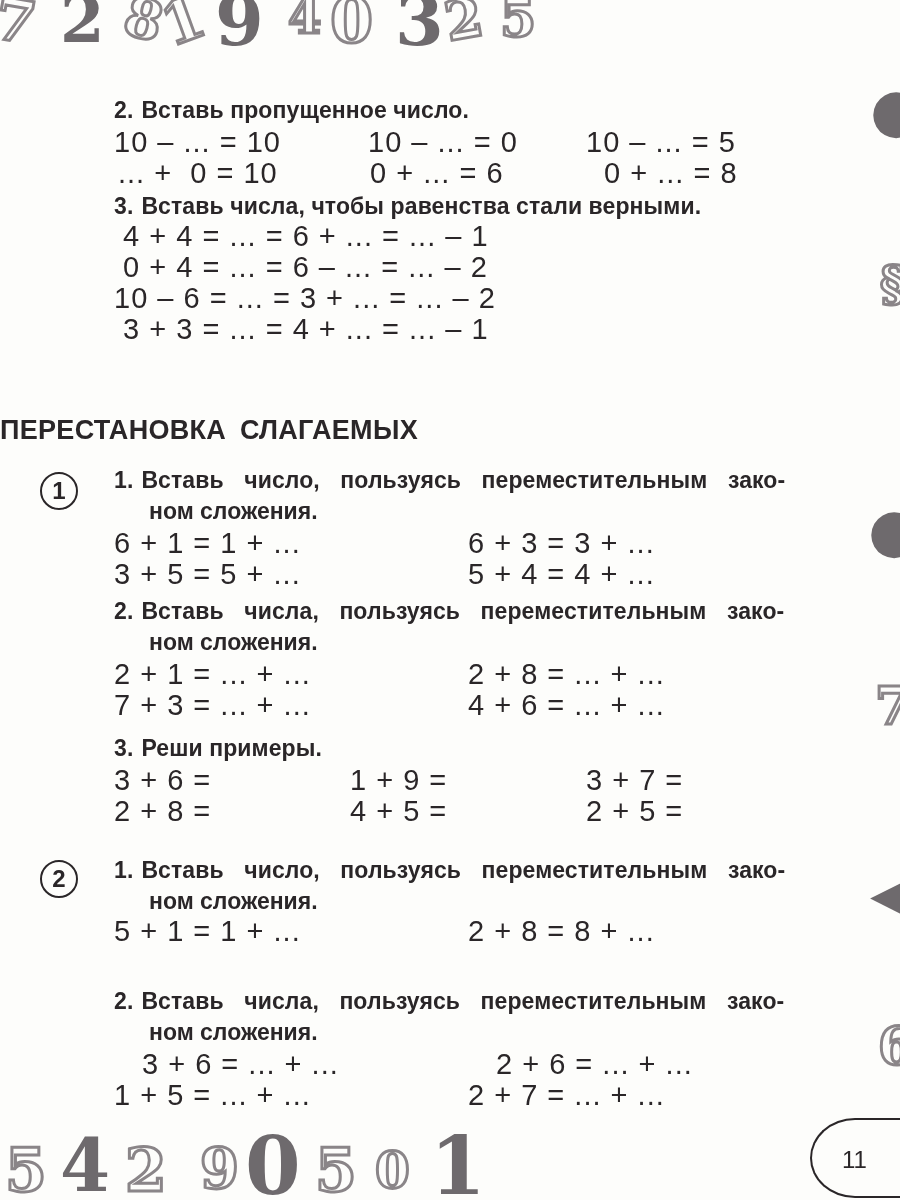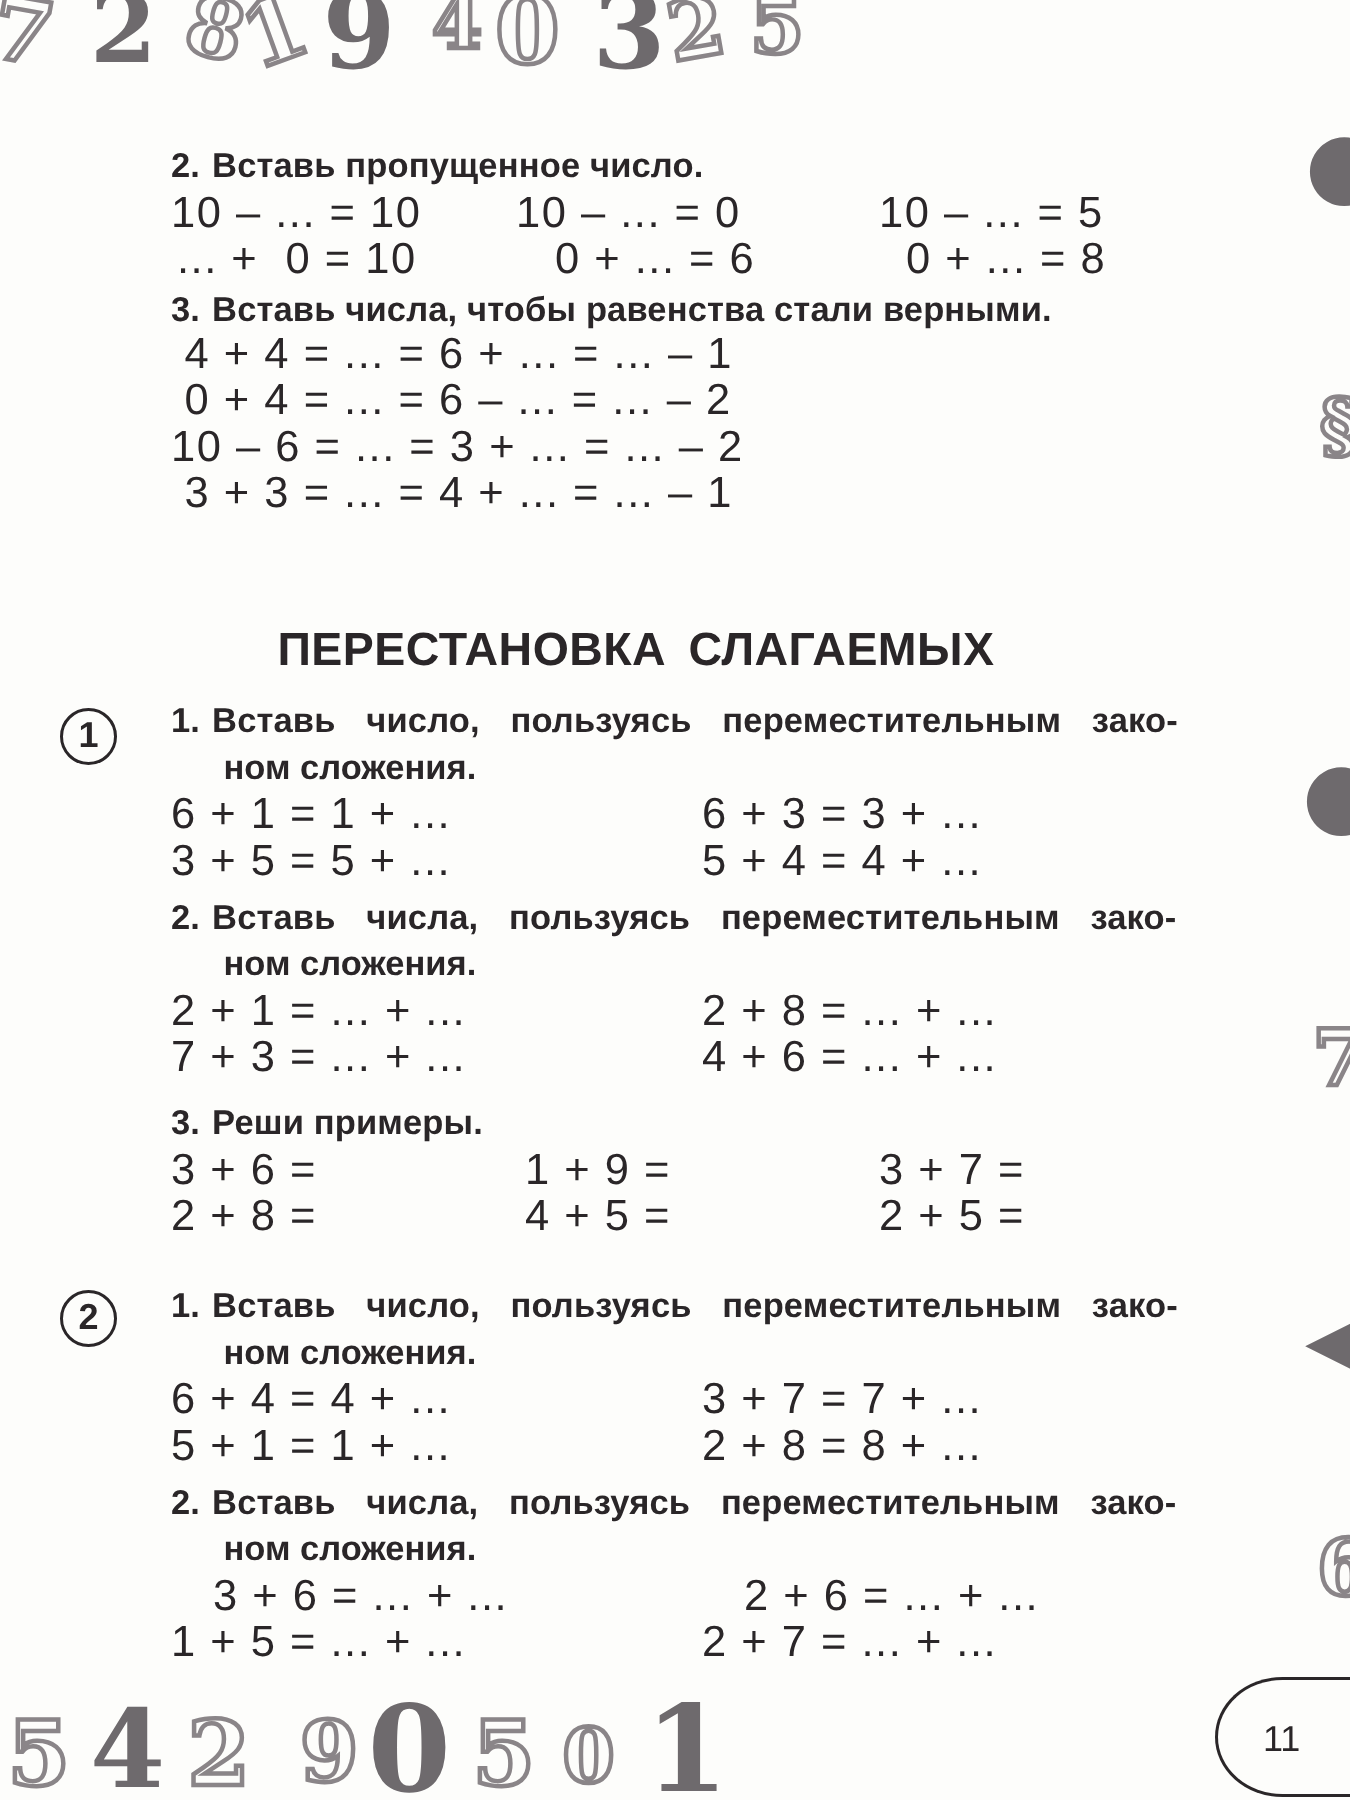--- a/index.html
+++ b/index.html
@@ -25,22 +25,22 @@
 
   .block { position: absolute; left: 114px; }
   .heading { font-size: 23px; font-weight: bold; letter-spacing: 0.1px; margin: 0; white-space: nowrap; }
   .heading .num { margin-right: 8px; }
   .heading.wide { word-spacing: 14px; }
   .cont { font-size: 23px; font-weight: bold; padding-left: 35px; margin-top: 4px; white-space: nowrap; }
   .eq { font-size: 29px; position: absolute; white-space: pre; letter-spacing: 1px; }
   .row { position: relative; height: 31px; }
 
   .section-title {
-    position: absolute; top: 415px; left: 0; width: 848px; text-align: center;
-    font-size: 31px; font-weight: bold; letter-spacing: 0.3px; word-spacing: 6px;
+    position: absolute; top: 415px; left: 0; width: 848px; 
+    font-size: 27px; font-weight: bold; letter-spacing: 0.3px; word-spacing: 6px;
   }
   .circle-num {
     position: absolute; left: 40px; width: 34px; height: 34px; border: 2px solid #2a2628;
     border-radius: 50%; text-align: center; line-height: 34px; font-weight: bold; font-size: 24px;
   }
   .page-num {
     position: absolute; left: 810px; top: 1118px; width: 90px; height: 80px;
     border: 2px solid #2a2628; border-radius: 50% 0 0 50%; border-right: none;
     font-size: 24px; line-height: 80px; padding-left: 30px; box-sizing: border-box;
   }
@@ -80,21 +80,21 @@
   <span class="deco outline" style="left:375px;top:6px;font-size:50px">0</span>
   <span class="deco solid" style="left:430px;top:-14px;font-size:80px">1</span>
 </div>
 
 <div class="block" style="top:97px;">
   <p class="heading">
     <span class="num">2.</span><span>Вставь пропущенное число.</span>
   </p>
   <div class="row" style="height:31px;margin-top:2px;">
     <span class="eq" style="left:0">10 – ... = 10</span>
-    <span class="eq" style="left:230px">10 – ... = 0</span>
+    <span class="eq" style="left:254px">10 – ... = 0</span>
     <span class="eq" style="left:472px">10 – ... = 5</span>
   </div>
   <div class="row" style="height:31px;">
     <span class="eq" style="left:4px">... +  0 = 10</span>
     <span class="eq" style="left:256px">0 + ... = 6</span>
     <span class="eq" style="left:490px">0 + ... = 8</span>
   </div>
 </div>
 
 <div class="block" style="top:193px;">
@@ -165,24 +165,20 @@
   </div>
 </div>
 
 <div class="circle-num" style="top:860px;">2</div>
 
 <div class="block" style="top:857px;">
   <p class="heading wide">
     <span class="num">1.</span><span>Вставь число, пользуясь переместительным зако-</span>
   </p>
   <div class="cont">ном сложения.</div>
-  <div class="row" style="margin-top:2px;">
-    <span class="eq" style="left:0">6 + 4 = 4 + ...</span>
-    <span class="eq" style="left:354px">3 + 7 = 7 + ...</span>
-  </div>
   <div class="row">
     <span class="eq" style="left:0">5 + 1 = 1 + ...</span>
     <span class="eq" style="left:354px">2 + 8 = 8 + ...</span>
   </div>
 </div>
 
 <div class="block" style="top:988px;">
   <p class="heading wide">
     <span class="num">2.</span><span>Вставь числа, пользуясь переместительным зако-</span>
   </p>

